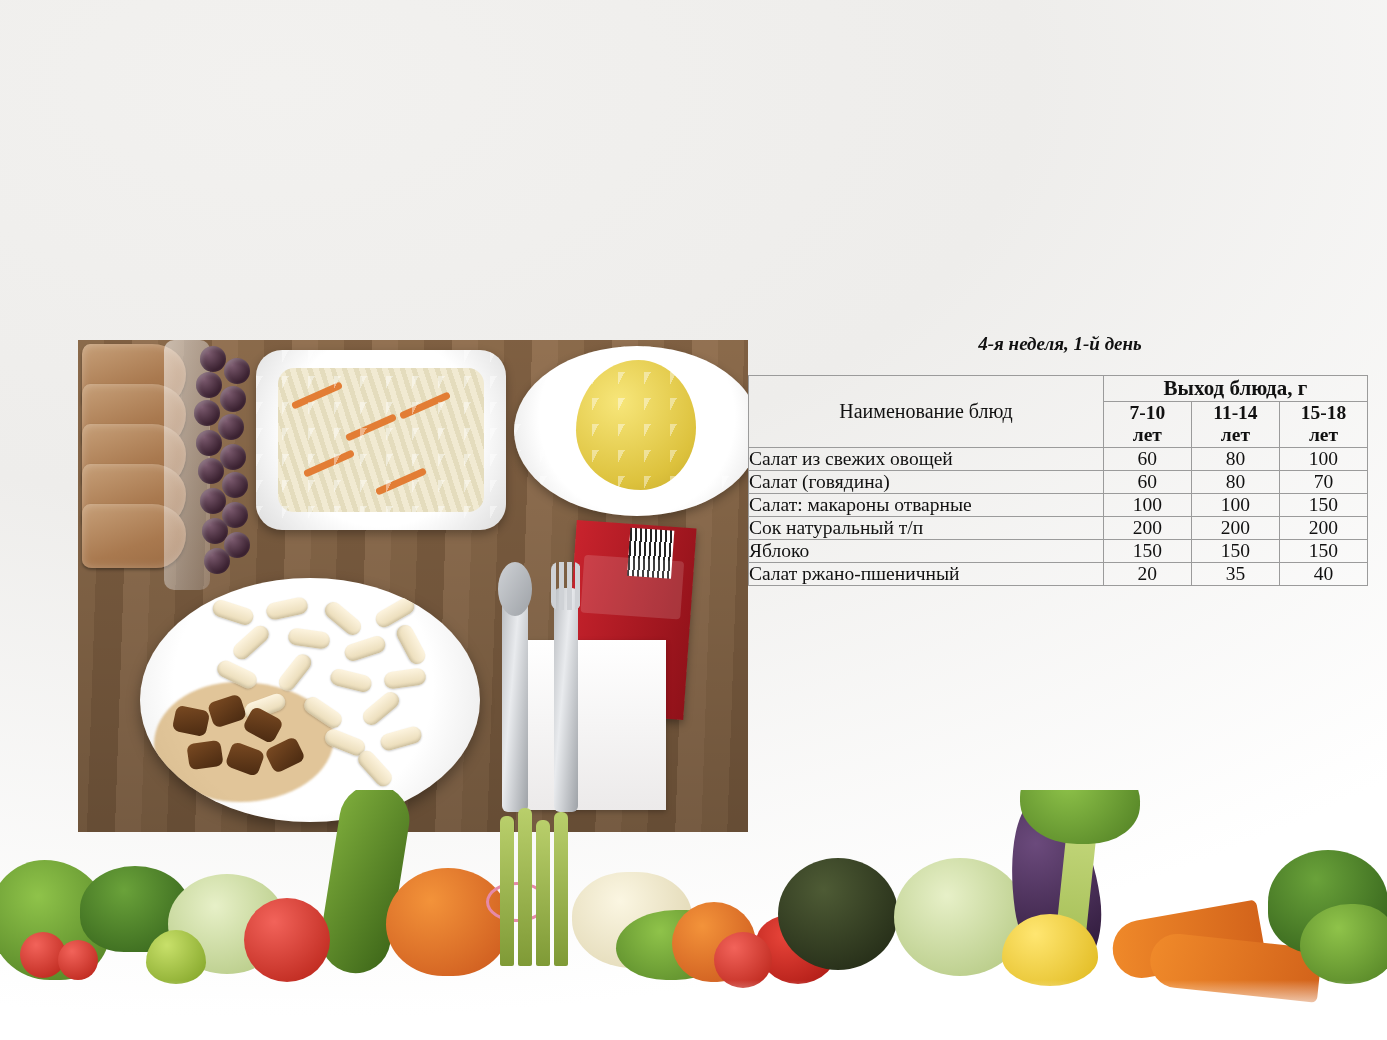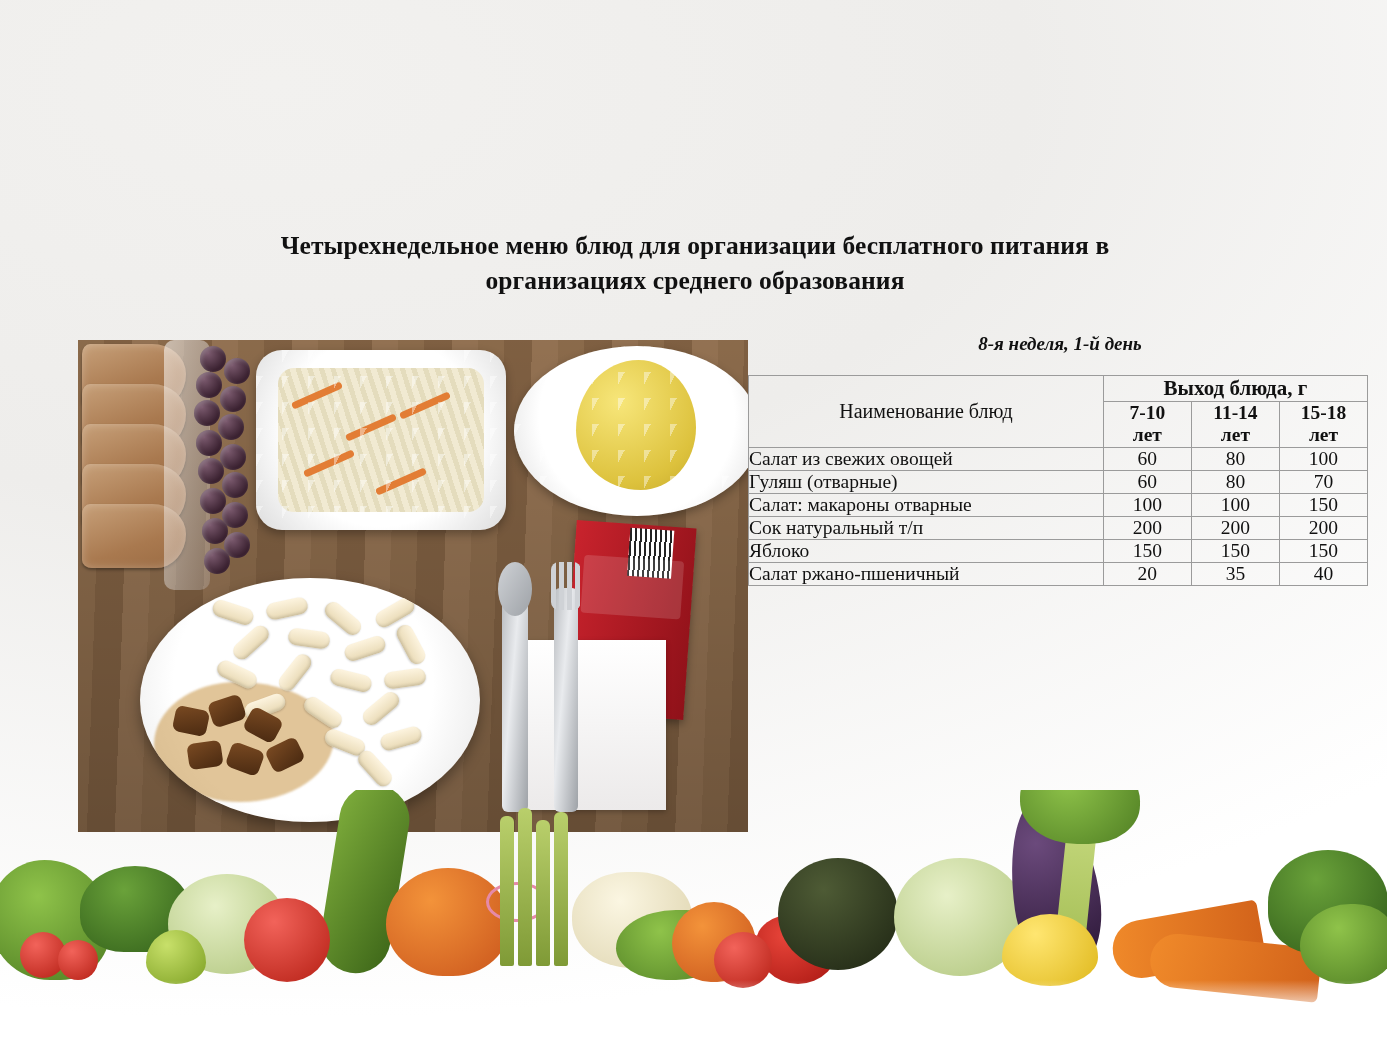--- a/index.html
+++ b/index.html
@@ -411,27 +411,22 @@
     border: 3px solid #e58aa8;
     border-radius: 50%;
     background: transparent;
   }
 </style>
 </head>
 <body>
 
 <div class="slide">
 
-  <div class="title">
-    <span>Четырехнедельное меню блюд для организации бесплатного питания в</span>
-    <br>
-    <span>организациях среднего образования</span>
-  </div>
-
-  <div class="week-day">8-я неделя, 1-й день</div>
+
+  <div class="week-day">4-я неделя, 1-й день</div>
 
   <div class="photo">
     <div class="wood"></div>
 
     <div class="bread">
       <div class="slice s1"></div>
       <div class="slice s2"></div>
       <div class="slice s3"></div>
       <div class="slice s4"></div>
       <div class="slice s5"></div>
@@ -538,21 +533,21 @@
       </tr>
     </thead>
     <tbody>
       <tr>
         <td class="dish">Салат из свежих овощей</td>
         <td class="val">60</td>
         <td class="val">80</td>
         <td class="val">100</td>
       </tr>
       <tr>
-        <td class="dish">Гуляш (отварные)</td>
+        <td class="dish">Салат (говядина)</td>
         <td class="val">60</td>
         <td class="val">80</td>
         <td class="val">70</td>
       </tr>
       <tr>
         <td class="dish">Салат: макароны отварные</td>
         <td class="val">100</td>
         <td class="val">100</td>
         <td class="val">150</td>
       </tr>

